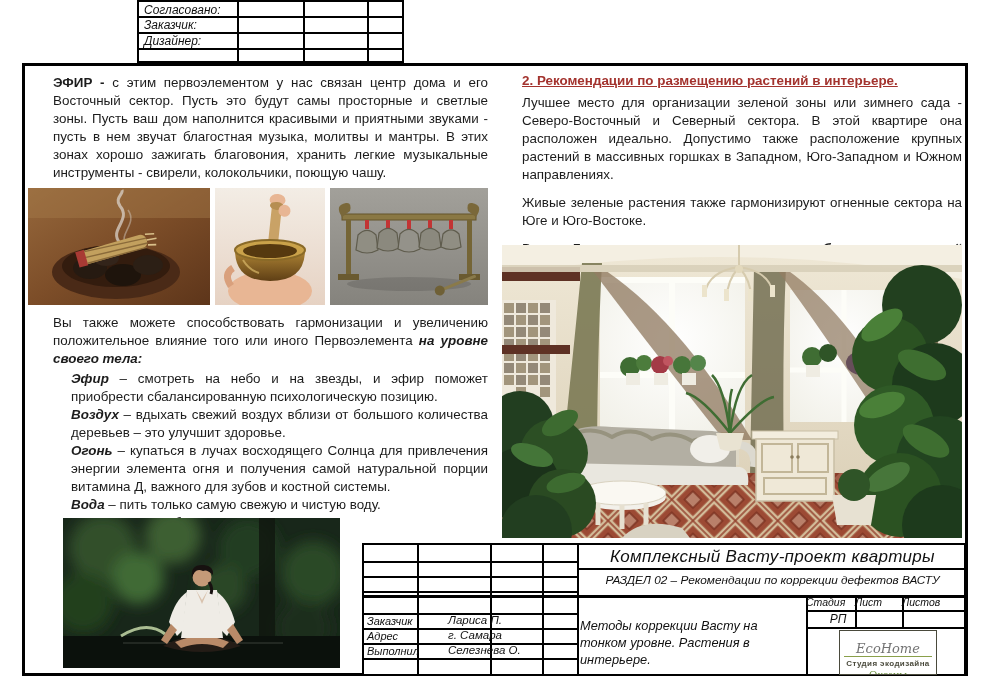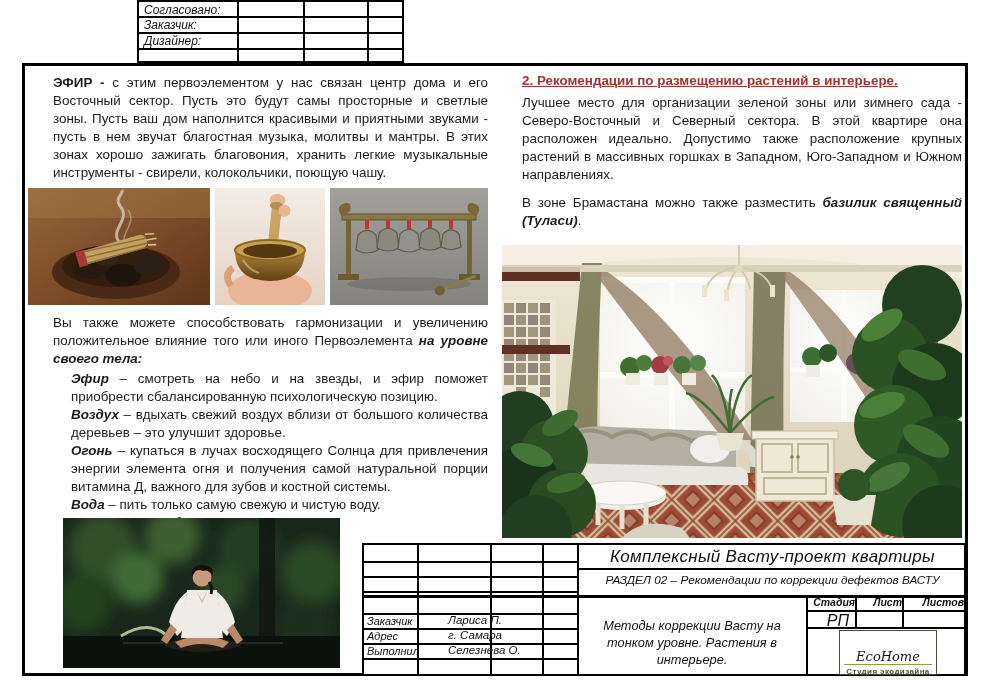--- a/index.html
+++ b/index.html
@@ -28,29 +28,29 @@
   .vl { position:absolute; width:2px; background:#000; }
   .hl { position:absolute; height:2px; background:#000; }
 
   .tb-label { position:absolute; font-size:11px; }
   .tb-value { position:absolute; font-size:11.5px;margin-left:27px; }
 
   .tb-title { position:absolute; left:213px; width:391px; top:2px; text-align:center;
               font-size:17px; letter-spacing:.3px; }
   .tb-subtitle { position:absolute; left:213px; width:391px; top:28px; text-align:center;
                  font-size:11.8px; }
-  .tb-desc { position:absolute; left:216px; width:224px; top:72px; text-align:center;
+  .tb-desc { position:absolute; left:216px; width:224px; top:72px; text-align:left;
              font-size:12.8px; line-height:17px; white-space:normal; }
-  .tb-colhead { position:absolute; top:51px; text-align:right; font-size:10.5px;font-weight:bold; }
+  .tb-colhead { position:absolute; top:51px; text-align:left; font-size:10.5px; }
   .tb-colval { position:absolute; text-align:center; }
 
   .logo-box { position:absolute; left:475px; top:85px; width:98px; height:45px;
               border:1px solid #4a4a3c; background:#fff; text-align:center; overflow:hidden; }
   .logo-script { font-family:"DejaVu Serif",serif; font-style:italic; font-size:13px;
-                 color:#0f172a; line-height:15px; margin-top:18px; }
+                 color:#737373; line-height:15px; margin-top:10px; }
   .logo-rule { width:88px; height:1px; background:#8aa04a; margin:0 auto; }
   .logo-line1 { font-size:8px; font-weight:bold; letter-spacing:.4px; color:#4a4a3c;
                 line-height:11px; margin-top:1px; }
   .logo-line2 { font-family:"Liberation Serif",serif; font-size:11.5px; color:#6f9440;
                 line-height:13px; }
 
   .photo { position:absolute; display:block; }
 </style>
 </head>
 <body>
@@ -211,20 +211,21 @@
     <circle cx="139" cy="59" r="9.5" fill="#c59a78"></circle>
     <path d="M129,60 q-2,-14 12,-13 q10,1 9,10 q-6,-6 -10,-4 q-8,-4 -11,7 Z" fill="#171110"></path>
     <path d="M146,64 q4,6 2,12" stroke="#171110" stroke-width="3" fill="none"></path>
   </g>
 </svg>
 
 <div class="abs red-heading" style="left:505px; top:72px; width:457px;">2. Рекомендации по размещению растений в интерьере.</div>
 
 <div class="abs copy" style="left:505px; top:94px; width:457px;">
   <p>Лучшее место для организации зеленой зоны или зимнего сада - Северо-Восточный и Северный сектора. В этой квартире она расположен идеально. Допустимо также расположение крупных растений в массивных горшках в Западном, Юго-Западном и Южном направлениях.</p>
+  <p>Живые зеленые растения также гармонизируют огненные сектора на Юге и Юго-Востоке.</p>
   <p><span>В зоне Брамастана можно также разместить </span><span class="bi">базилик священный (Туласи)</span><span>.</span></p>
 </div>
 
 <svg class="photo" style="left:502px; top:245px;" width="460" height="293" viewBox="0 0 460 293">
   <defs>
     <linearGradient id="wallg" x1="0" y1="0" x2="0" y2="1">
       <stop offset="0" stop-color="#efe8d6"></stop>
         <stop offset="1" stop-color="#ddd2ba"></stop>
     </linearGradient>
     <radialGradient id="wing" cx=".5" cy=".4" r=".8">
@@ -420,21 +421,21 @@
   <span class="draft tb-label" style="left:3px; top:85px;">Адрес</span>
   <span class="draft tb-value" style="left:57px; top:84px;">г. Самара</span>
   <span class="draft tb-label" style="left:3px; top:100px;">Выполнил</span>
   <span class="draft tb-value" style="left:57px; top:99px;">Селезнева О.</span>
 
   <div class="draft tb-desc">Методы коррекции Васту на тонком уровне. Растения в интерьере.</div>
 
   <span class="draft tb-colhead" style="left:442px; width:49px;">Стадия</span>
   <span class="draft tb-colhead" style="left:491px; width:47px;">Лист</span>
   <span class="draft tb-colhead" style="left:538px; width:62px;">Листов</span>
-  <span class="draft tb-colval" style="left:442px; width:64px; top:67px; font-size:16px;">РП</span>
+  <span class="draft tb-colval" style="left:442px; width:64px; top:67px; font-size:12px;">РП</span>
   <span class="draft tb-colval" style="left:489px; width:47px; top:65px; font-size:14px;margin-top:32px;">28</span>
   <span class="draft tb-colval" style="left:538px; width:62px; top:67px; font-size:12px;"></span>
 
   <div class="logo-box">
     <div class="logo-script">EcoHome</div>
     <div class="logo-rule"></div>
     <div class="logo-line1">Студия экодизайна</div>
     <div class="logo-line2">Оксаны Селезневой</div>
   </div>
 </div>

